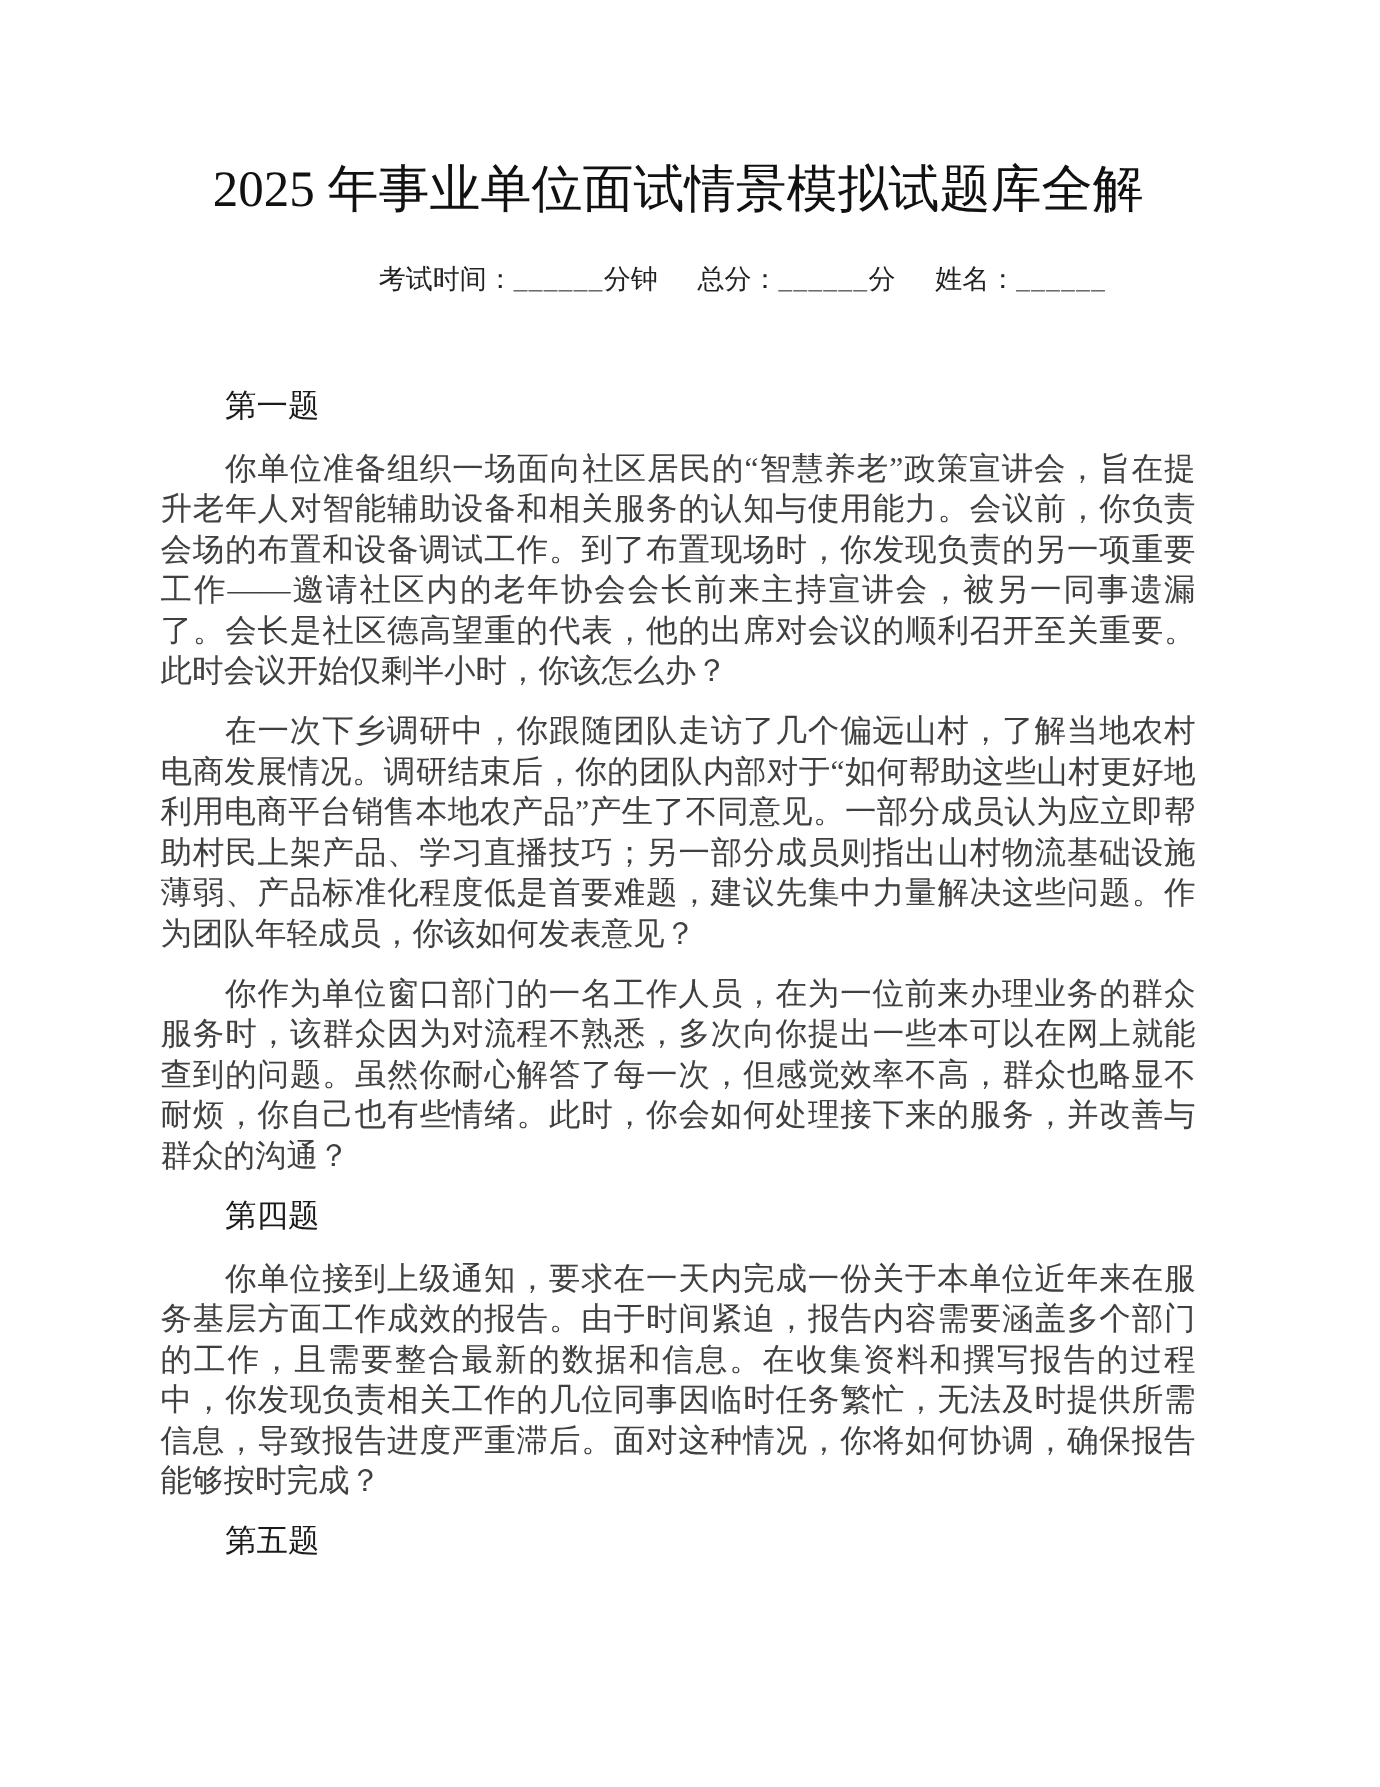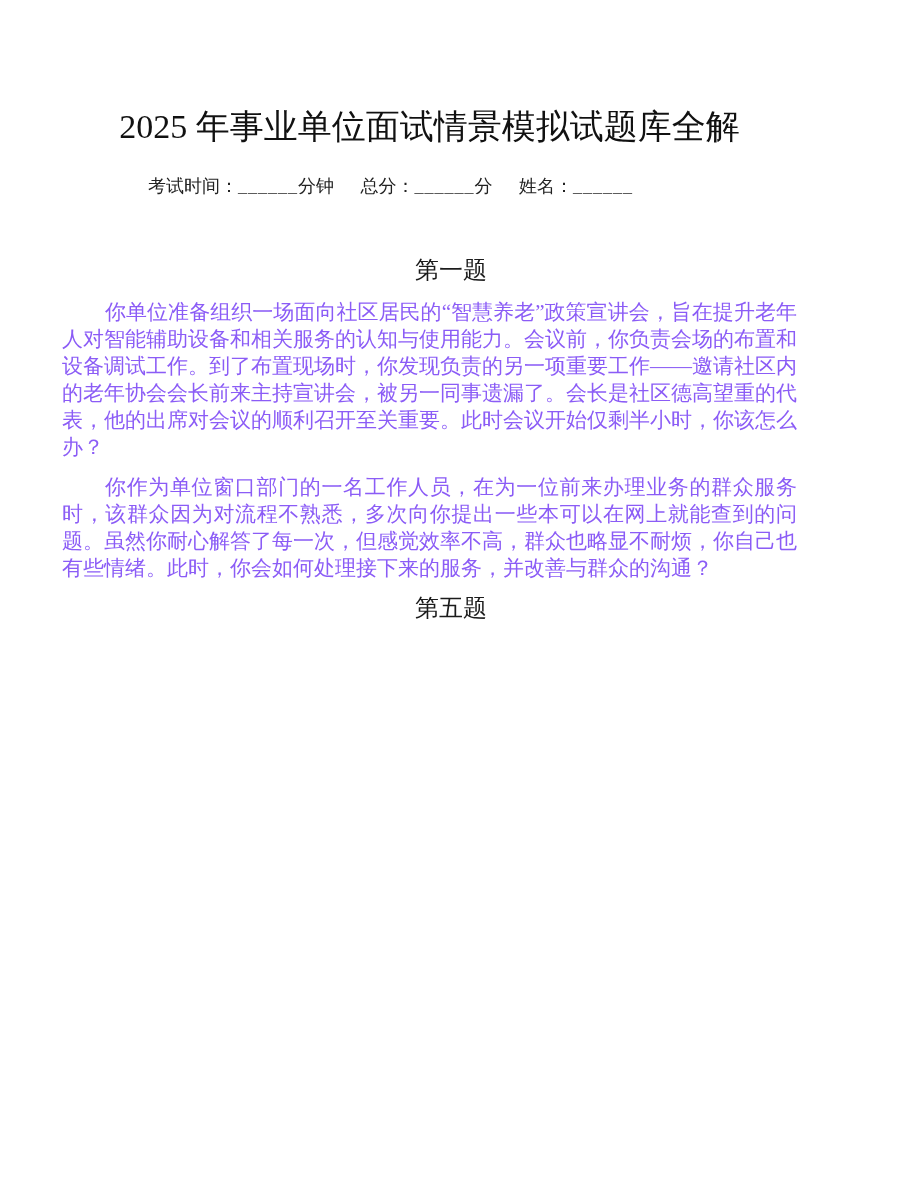--- a/index.html
+++ b/index.html
@@ -10,68 +10,68 @@
   body {
     width: 920px;
     height: 1191px;
     font-family: "Liberation Serif", "DejaVu Serif", serif;
     color: #1b1b1b;
   }
   .doc {
     box-sizing: border-box;
     width: 920px;
     height: 1191px;
-    padding: 106px 123px 0 62px;
+    padding: 106px 123px 0 107px;
     overflow: hidden;
     background: #ffffff;
   }
   .title {
     margin: 0;
     font-size: 34px;
     font-weight: 400;
     line-height: 42px;
     text-align: center;
     white-space: nowrap;
     color: #111111;
   }
   .meta {
     margin: 26px 0 4px 86px;
     font-size: 18px;
     line-height: 24px;
     white-space: nowrap;
     color: #222222;
+    text-align: center;
   }
   .meta-group {
     display: inline-block;
     margin-right: 22px;
   }
   .meta-group:last-child { margin-right: 0; }
   .blank {
     color: #555555;
     letter-spacing: 1px;
   }
   .question { margin: 0; }
   .question.first { margin-top: 59px; }
   .q-heading {
     margin: 0 0 15px 0;
-    font-size: 24px;
+    font-size: 21px;
     font-weight: 400;
     line-height: 27px;
     text-indent: 43px;
     color: #1b1b1b;
-    text-align: center;
   }
   .q-body {
     margin: 0 0 13px 0;
     font-size: 21px;
     line-height: 27px;
     text-indent: 43px;
     text-align: justify;
     text-justify: inter-ideograph;
-    color: #8b5cf6;
+    color: #404040;
   }
 </style>
 </head>
 <body>
 
 <div class="doc">
 
   <h1 class="title">2025 年事业单位面试情景模拟试题库全解</h1>
 
   <div class="meta">
@@ -79,24 +79,29 @@
     <span class="meta-group"><span>总分：</span><span class="blank">______</span><span>分</span></span>
     <span class="meta-group"><span>姓名：</span><span class="blank">______</span></span>
   </div>
 
   <section class="question first">
     <h2 class="q-heading">第一题</h2>
     <p class="q-body">你单位准备组织一场面向社区居民的“智慧养老”政策宣讲会，旨在提升老年人对智能辅助设备和相关服务的认知与使用能力。会议前，你负责会场的布置和设备调试工作。到了布置现场时，你发现负责的另一项重要工作——邀请社区内的老年协会会长前来主持宣讲会，被另一同事遗漏了。会长是社区德高望重的代表，他的出席对会议的顺利召开至关重要。此时会议开始仅剩半小时，你该怎么办？</p>
   </section>
 
   <section class="question">
+    <p class="q-body">在一次下乡调研中，你跟随团队走访了几个偏远山村，了解当地农村电商发展情况。调研结束后，你的团队内部对于“如何帮助这些山村更好地利用电商平台销售本地农产品”产生了不同意见。一部分成员认为应立即帮助村民上架产品、学习直播技巧；另一部分成员则指出山村物流基础设施薄弱、产品标准化程度低是首要难题，建议先集中力量解决这些问题。作为团队年轻成员，你该如何发表意见？</p>
   </section>
 
   <section class="question">
     <p class="q-body">你作为单位窗口部门的一名工作人员，在为一位前来办理业务的群众服务时，该群众因为对流程不熟悉，多次向你提出一些本可以在网上就能查到的问题。虽然你耐心解答了每一次，但感觉效率不高，群众也略显不耐烦，你自己也有些情绪。此时，你会如何处理接下来的服务，并改善与群众的沟通？</p>
   </section>
 
+  <section class="question">
+    <h2 class="q-heading">第四题</h2>
+    <p class="q-body">你单位接到上级通知，要求在一天内完成一份关于本单位近年来在服务基层方面工作成效的报告。由于时间紧迫，报告内容需要涵盖多个部门的工作，且需要整合最新的数据和信息。在收集资料和撰写报告的过程中，你发现负责相关工作的几位同事因临时任务繁忙，无法及时提供所需信息，导致报告进度严重滞后。面对这种情况，你将如何协调，确保报告能够按时完成？</p>
+  </section>
 
   <section class="question">
     <h2 class="q-heading">第五题</h2>
   </section>
 
 </div>
 
 </body></html>

